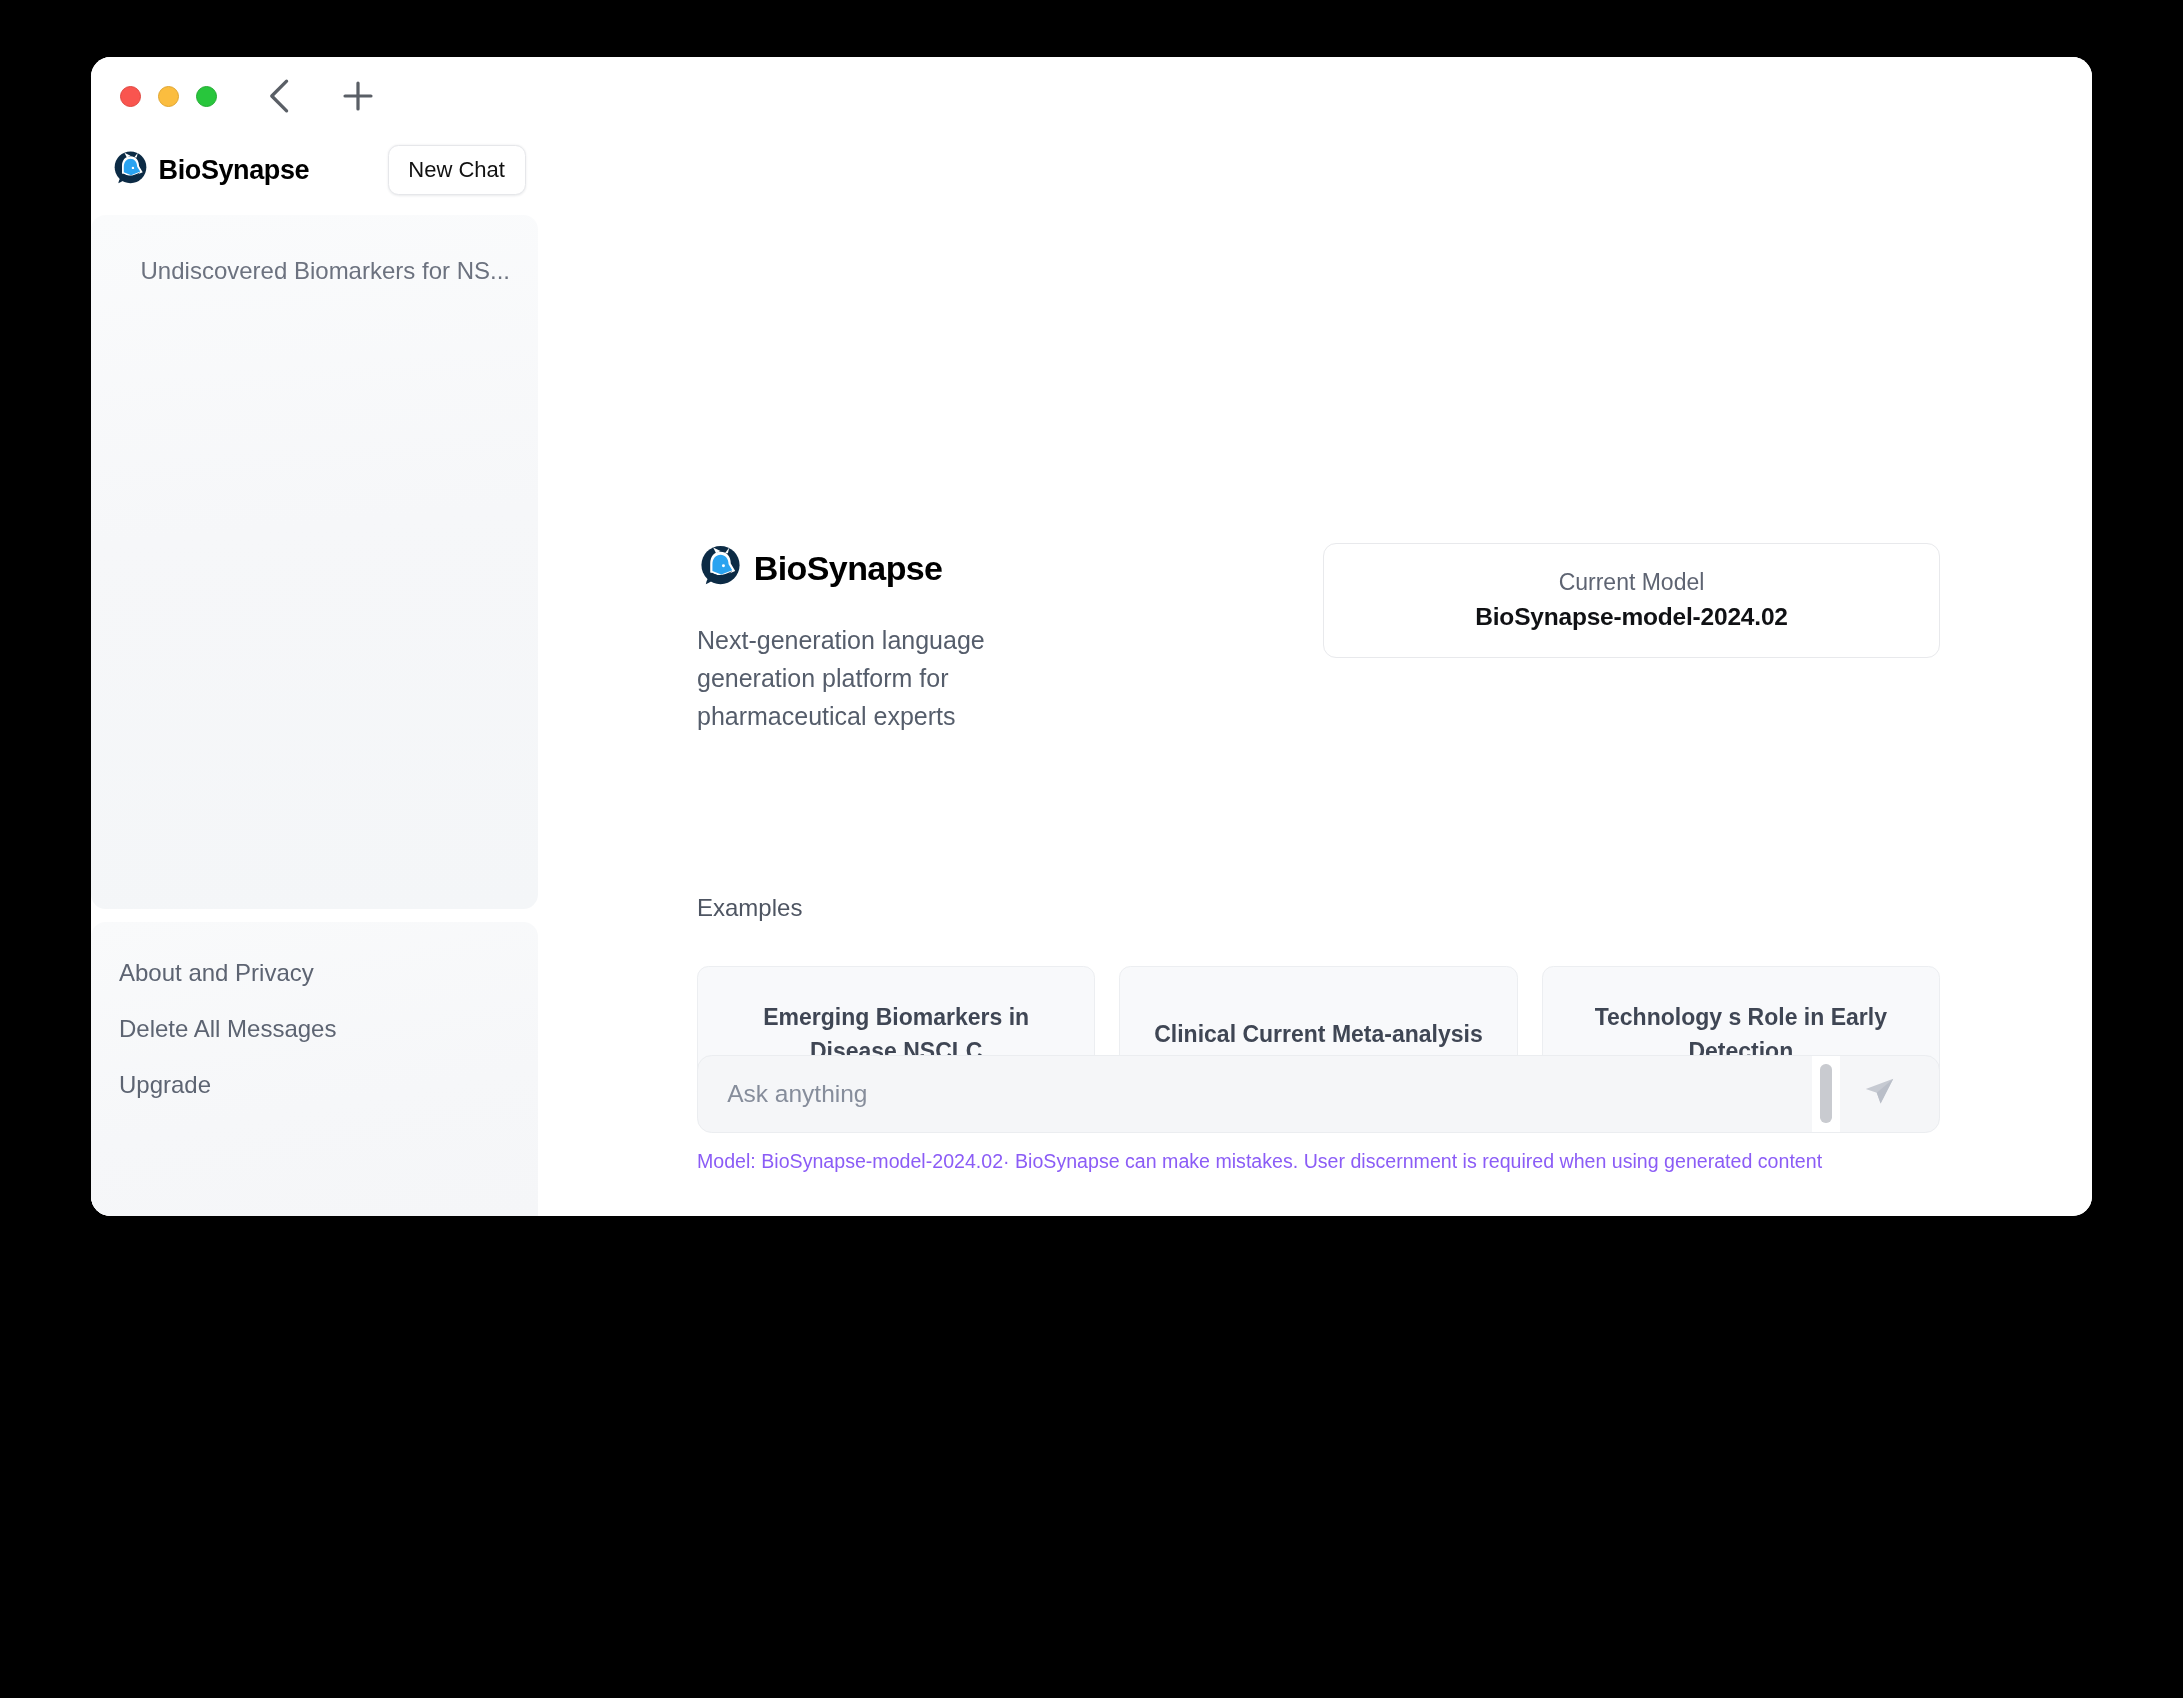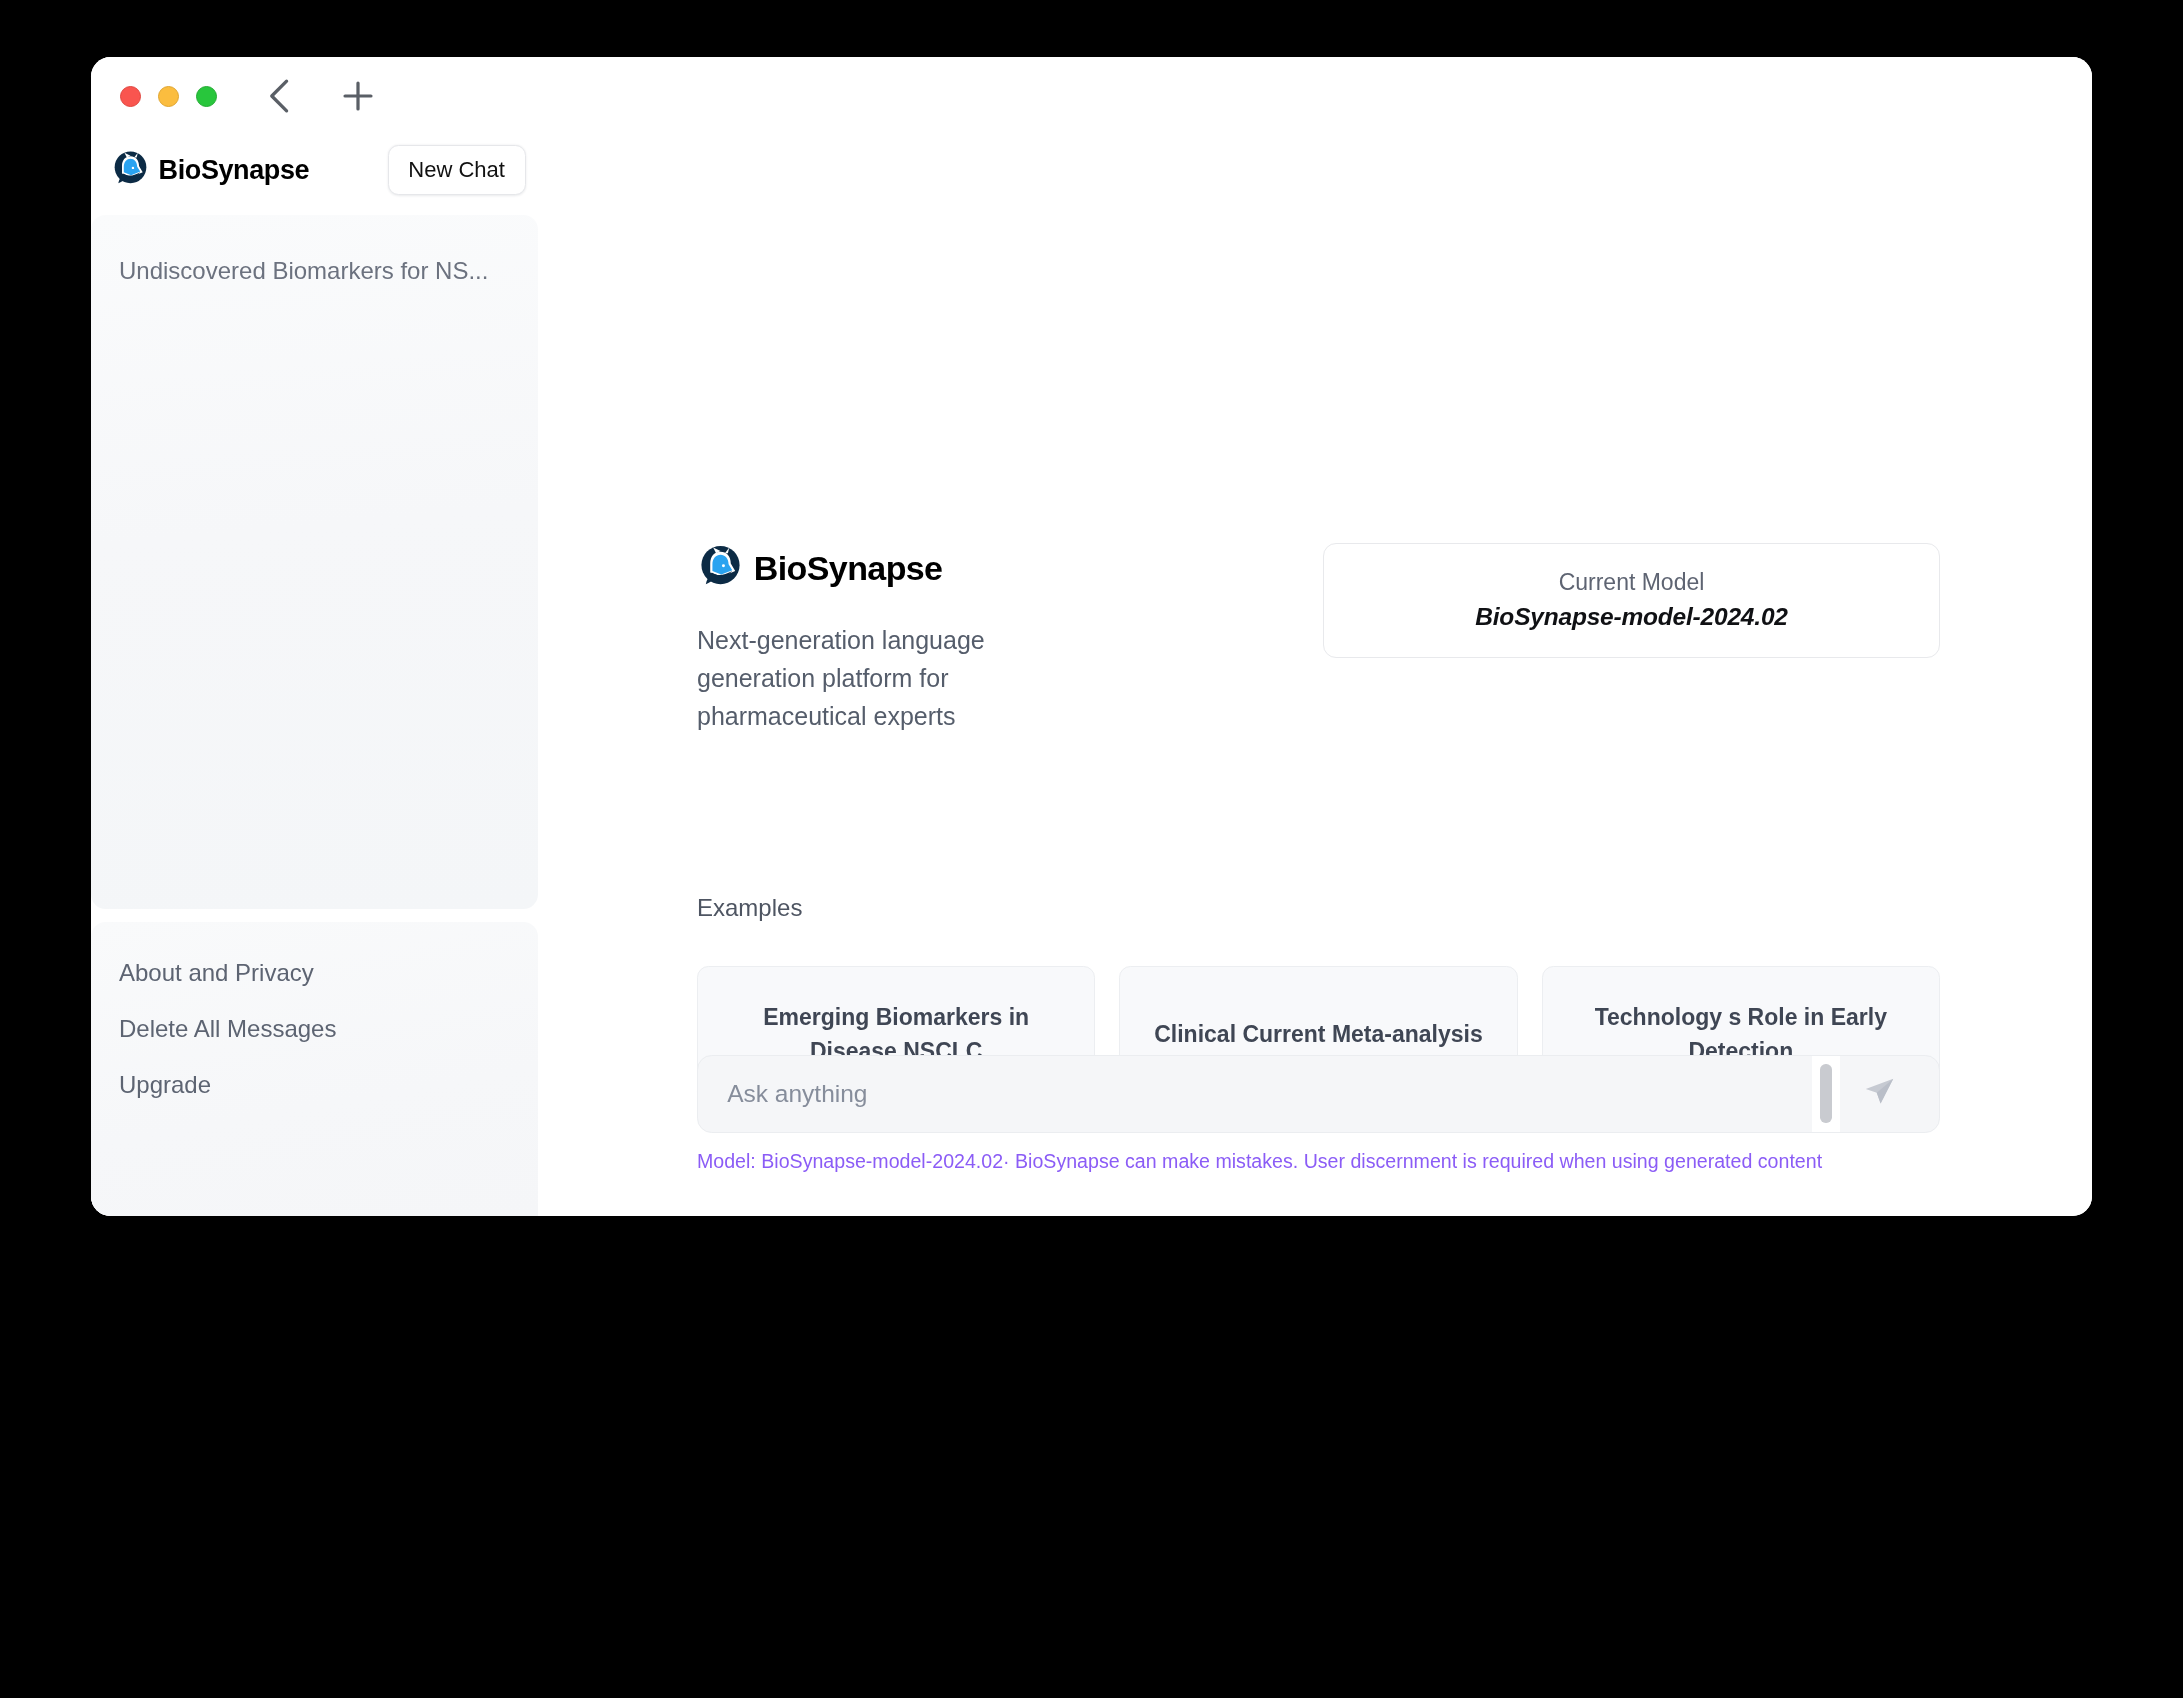--- a/index.html
+++ b/index.html
@@ -99,20 +99,21 @@
     overflow: hidden;
   }
   .chat-item {
     padding: 11.4px 28px 11.4px 28px;
     font-size: 24px;
     color: #6c727f;
     white-space: nowrap;
     overflow: hidden;
     text-overflow: ellipsis;
     cursor: pointer;
+    text-align: right;
   }
 
   .menupanel {
     margin: 13px 0 0 0;
     width: 447px;
     flex: 0 0 294px;
     background: linear-gradient(170deg, #f9fafb 0%, #f6f7f9 60%, #f5f6f8 100%);
     border-radius: 14.7px 14.7px 0 0;
     padding: 23px 0 0 0;
   }
@@ -164,21 +165,21 @@
 
   .modelcard {
     width: 617px;
     border: 0.8px solid #e8e9ec;
     border-radius: 13px;
     padding: 24.5px 24.5px 26px 24.5px;
     background: #ffffff;
     text-align: center;
   }
   .modelcard-label { font-size: 23px; color: #5e6472; margin-bottom: 7.3px; }
-  .modelcard-value { font-size: 24.5px; font-weight: bold; color: #101114; letter-spacing: -0.2px; font-style: italic; }
+  .modelcard-value { font-size: 24.5px; font-weight: bold; color: #101114; letter-spacing: -0.2px; }
 
   .examples {
     position: absolute;
     left: 147px;
     top: 759px;
     width: 1243px;
   }
   .examples-title { font-size: 24px; color: #4e5562; margin-bottom: 44px; }
   .example-cards { display: flex; gap: 24px; font-weight: bold; }
   .example-card {

